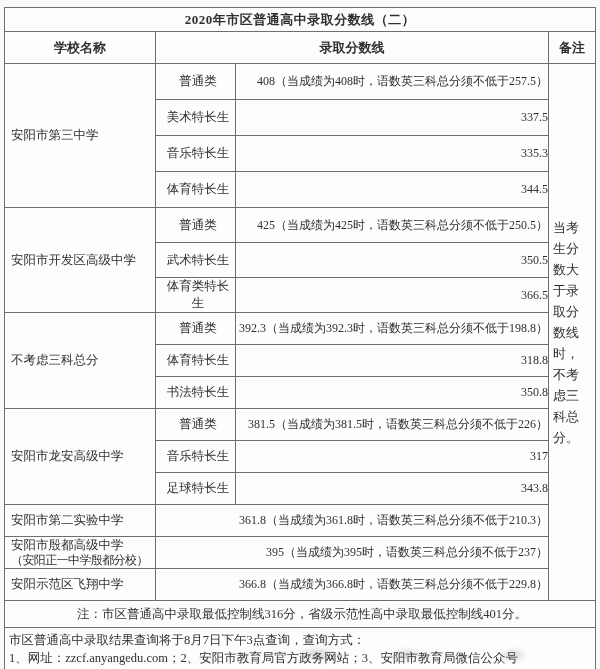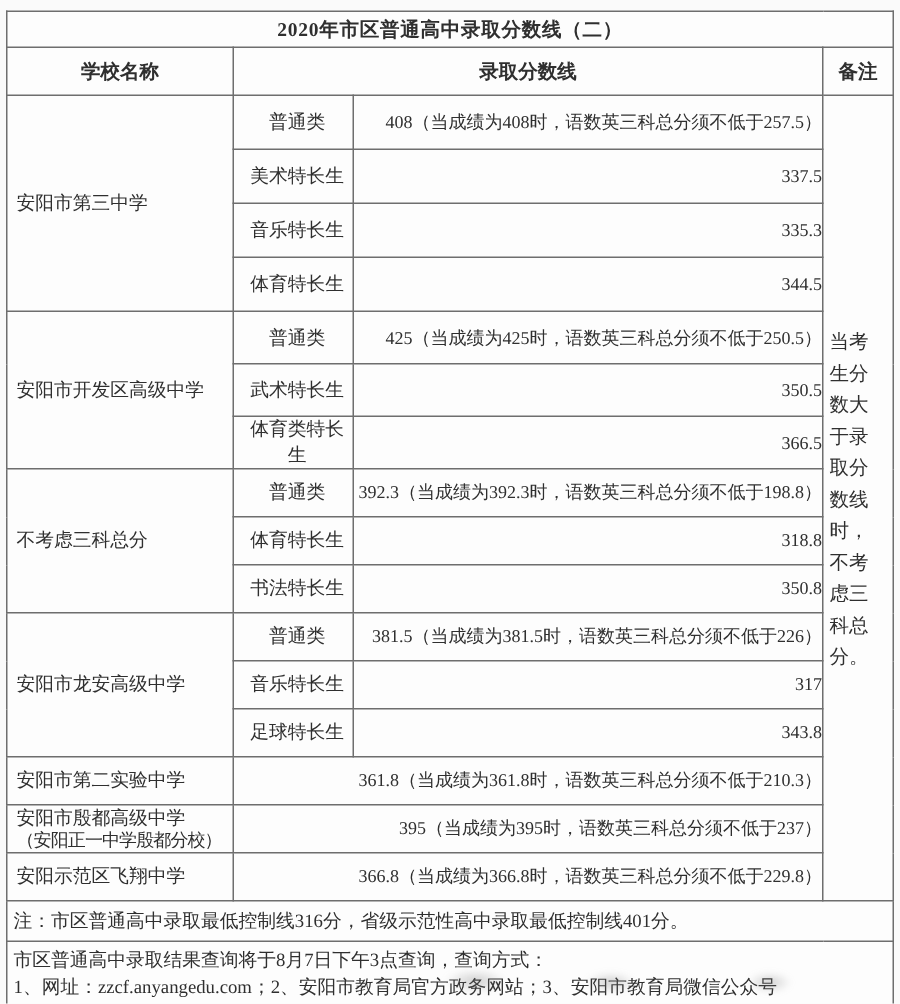--- a/index.html
+++ b/index.html
@@ -76,21 +76,21 @@
     padding: 0 4px;
   }
   .remark-text {
     font-size: 13px;
     line-height: 21px;
     text-align: left;
     word-break: break-all;
     line-break: anywhere;
   }
   .note-cell {
-    text-align: left;
+    text-align: center;
     padding-left: 4px;
     font-size: 12.5px;
   }
   .info-cell {
     text-align: left;
     padding: 3px 4px;
     font-size: 12.5px;
   }
   .info-cell div {
     line-height: 18px;

